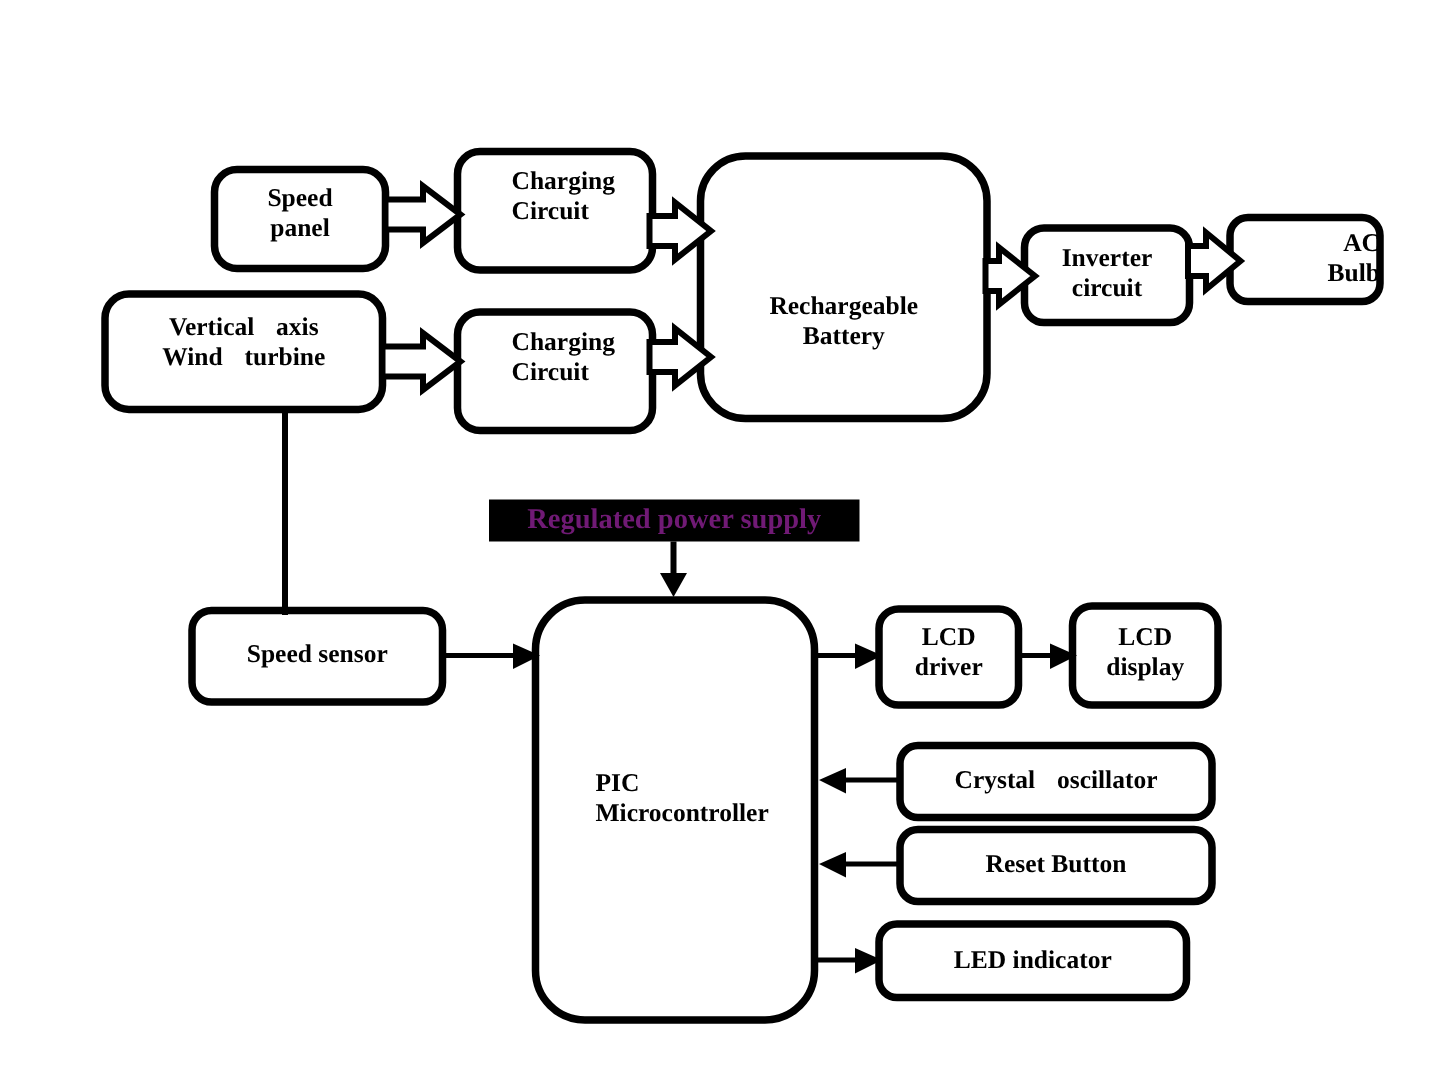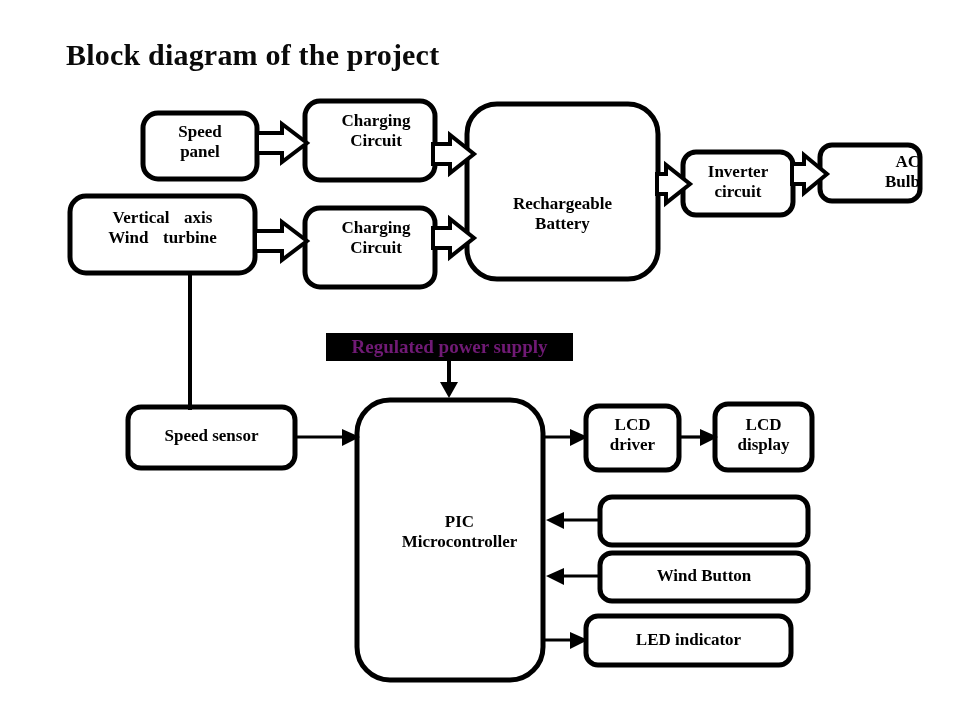--- a/index.html
+++ b/index.html
@@ -69,29 +69,28 @@
     letter-spacing: 0.2px;
   }
   .banner-text {
     position: absolute;
     color: #701a75;
     font-weight: bold;
     font-size: 19px;
     white-space: pre;
   }
   .center-txt { text-align: center; }
-  .left-txt { text-align: center; }
+  .left-txt { text-align: left; margin-left: 25px; }
   .wide-word { word-spacing: 3px; }
 </style>
 </head>
 <body>
 
 <div id="stage">
 
-  <div id="page-title">Block diagram of the project</div>
 
   <svg id="diagram-svg" viewBox="0 0 960 720">
 
     <rect class="blk-shape" x="143" y="113" width="114" height="66" rx="15" ry="15"></rect>
 
     <rect class="blk-shape" x="305" y="101" width="130" height="79" rx="15" ry="15"></rect>
 
     <rect class="blk-shape" x="70" y="196" width="185" height="77" rx="16" ry="16"></rect>
 
     <rect class="blk-shape" x="305" y="208" width="130" height="79" rx="15" ry="15"></rect>
@@ -195,18 +194,19 @@
 
   <div class="blk-text left-txt" style="left:372px; top:512px; width:175px; font-size:17px;">PIC
 Microcontroller</div>
 
   <div class="blk-text center-txt" style="left:586px; top:415px; width:93px; font-size:17px;">LCD
 driver</div>
 
   <div class="blk-text center-txt" style="left:715px; top:415px; width:97px; font-size:17px;">LCD
 display</div>
 
-
-  <div class="blk-text center-txt" style="left:600px; top:566px; width:208px; font-size:17px;">Wind Button</div>
+  <div class="blk-text center-txt wide-word" style="left:600px; top:510px; width:208px; font-size:17px;">Crystal  oscillator</div>
+
+  <div class="blk-text center-txt" style="left:600px; top:566px; width:208px; font-size:17px;">Reset Button</div>
 
   <div class="blk-text center-txt" style="left:586px; top:630px; width:205px; font-size:17px;">LED indicator</div>
 
 </div>
 
 </body></html>

